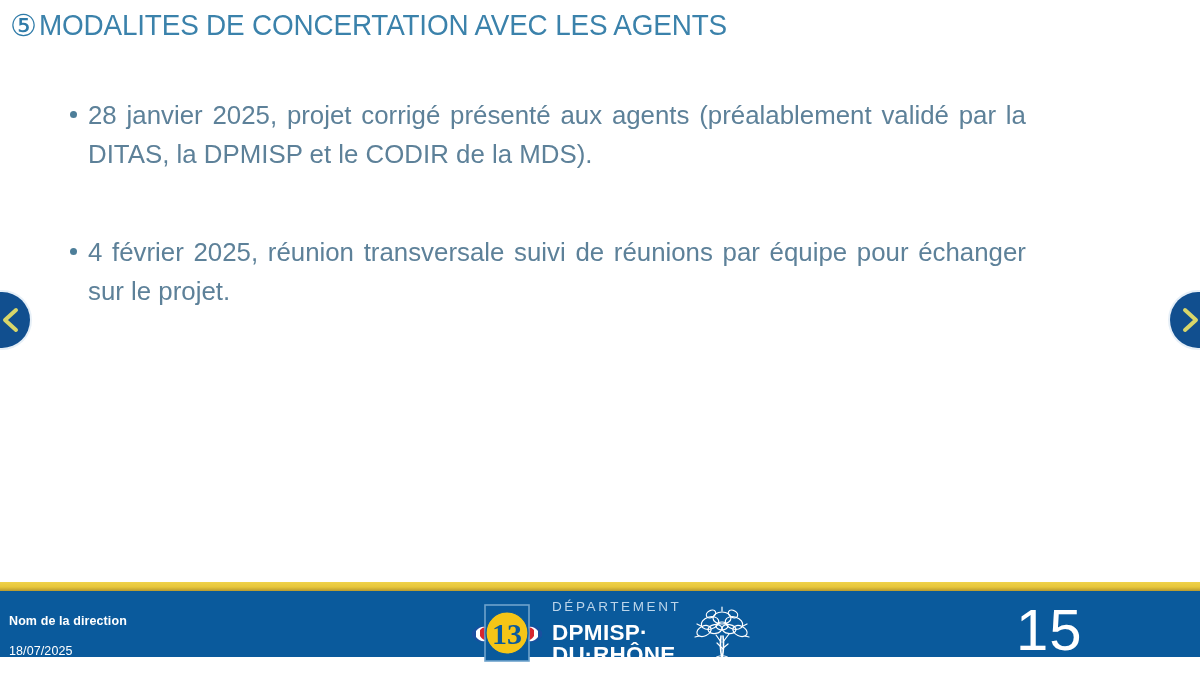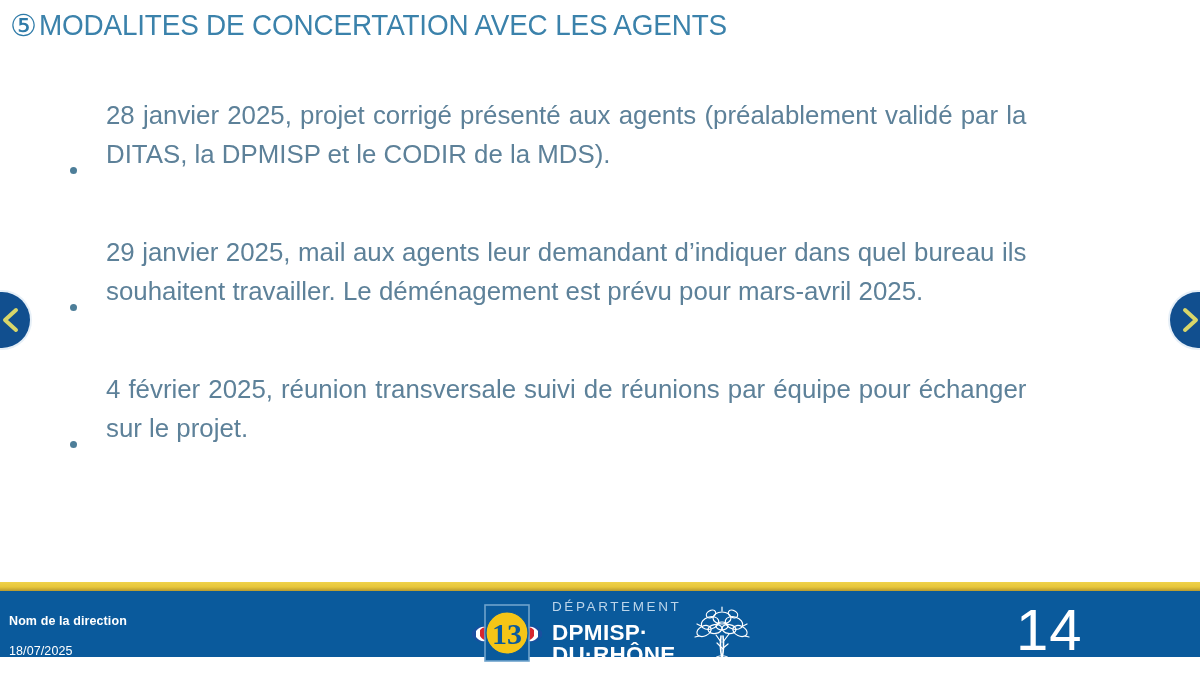--- a/index.html
+++ b/index.html
@@ -53,23 +53,22 @@
 
   
   #body {
     position: absolute;
     left: 70px;
     top: 96px;
     width: 980px;
   }
   .bullet-item {
     display: flex;
-    align-items: flex-end;
+    align-items: flex-start;
     margin-bottom: 59px;
-    gap: 18px;
   }
   .bullet-item:last-child { margin-bottom: 12px; }
   .bullet-dot {
     flex: 0 0 auto;
     width: 7px;
     height: 7px;
     border-radius: 50%;
     background: #4d7e99;
     margin-top: 15px;
     margin-right: 11px;
@@ -198,24 +197,20 @@
     <span id="slide-title">MODALITES DE CONCERTATION AVEC LES AGENTS</span>
   </div>
 
   <div id="body">
 
     <div class="bullet-item">
       <span class="bullet-dot"></span>
       <div class="bullet-text">28 janvier 2025, projet corrigé présenté aux agents (préalablement validé par la DITAS, la DPMISP et le CODIR de la MDS).</div>
     </div>
 
-    <div class="bullet-item">
-      <span class="bullet-dot"></span>
-      <div class="bullet-text">29 janvier 2025, mail aux agents leur demandant d’indiquer dans quel bureau ils souhaitent travailler. Le déménagement est prévu pour mars-avril 2025.</div>
-    </div>
 
     <div class="bullet-item">
       <span class="bullet-dot"></span>
       <div class="bullet-text">4 février 2025, réunion transversale suivi de réunions par équipe pour échanger sur le projet.</div>
     </div>
 
   </div>
 
   <div class="nav-arrow" id="nav-prev">
     <span>
@@ -290,15 +285,15 @@
           <ellipse cx="20" cy="12" rx="5" ry="3.5" transform="rotate(-30 20 12)"></ellipse>
           <ellipse cx="42" cy="12" rx="5" ry="3.5" transform="rotate(30 42 12)"></ellipse>
 
           <path d="M10,24 l-4,-2 M52,24 l4,-2 M31,9 l0,-4 M8,34 l-4,1 M54,34 l4,1"></path>
         </g>
       </svg>
     </div>
 
   </div>
 
-  <div id="page-number">14</div>
+  <div id="page-number">15</div>
 
 </div>
 
 </body></html>

